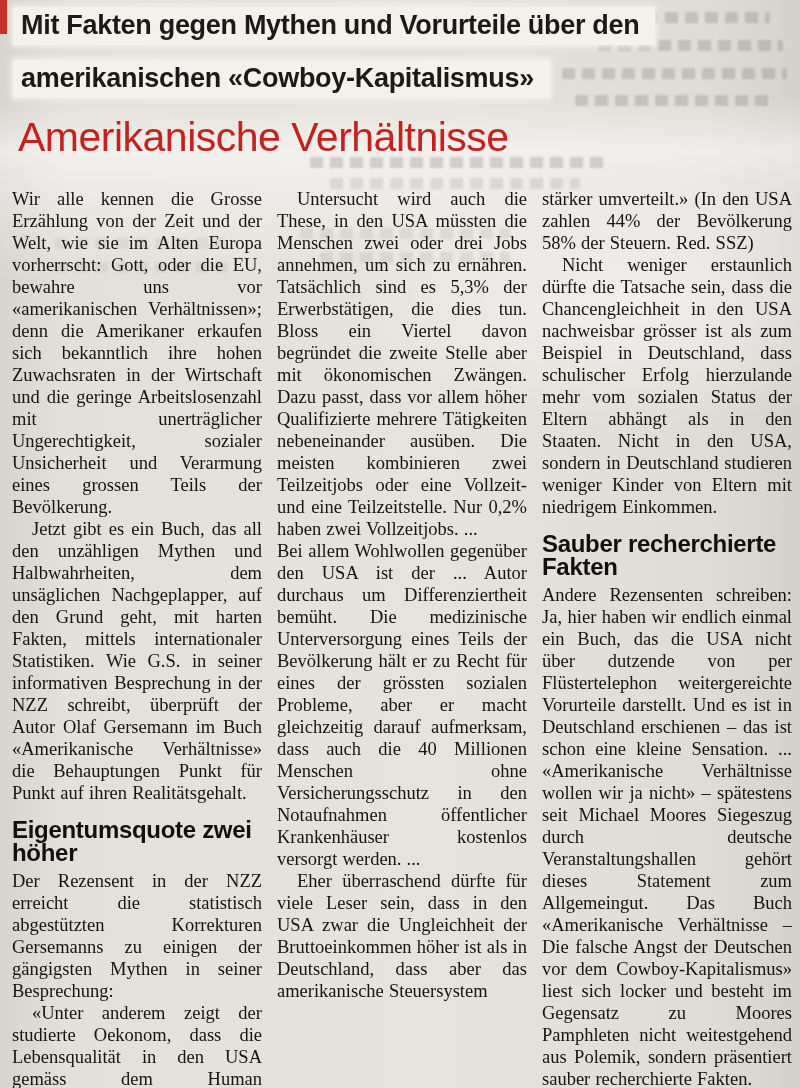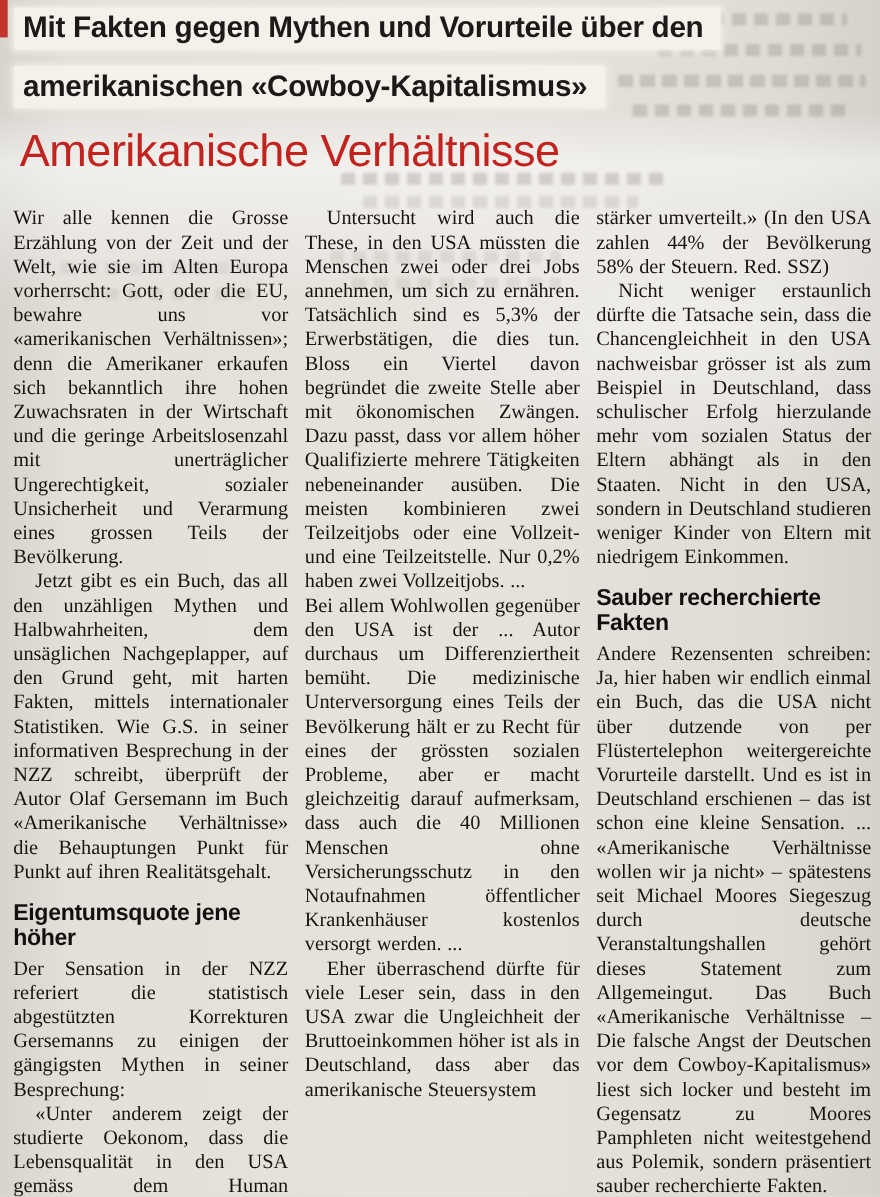--- a/index.html
+++ b/index.html
@@ -53,21 +53,21 @@
   }
   .col { width: 250px; flex: 0 0 250px; }
   .col p {
     margin: 0; font-size: 18.5px; line-height: 22px;
     text-align: justify; color: #17140f; hyphens: auto;
     -webkit-hyphens: auto; word-spacing: 0.5px;
   }
   .col p.ind { text-indent: 20px; }
   .subhead {
     font-family: "Liberation Sans", sans-serif;
-    font-weight: bold; font-size: 21px; line-height: 23px;
+    font-weight: bold; font-size: 24px; line-height: 23px;
     letter-spacing: -0.3px; color: #11100e;
     margin: 14px 0 6px 0; hyphens: auto; -webkit-hyphens: auto;
   }
 </style>
 </head>
 <body>
 
 <div class="page">
 
   <div class="edge-mark"></div>
@@ -90,22 +90,22 @@
       <span class="kicker">amerikanischen «Cowboy-Kapitalismus»</span>
     </div>
     <h1 class="headline">Amerikanische Verhältnisse</h1>
   </div>
 
   <div class="cols">
 
     <div class="col">
       <p>Wir alle kennen die Grosse Erzählung von der Zeit und der Welt, wie sie im Alten Europa vorherrscht: Gott, oder die EU, bewahre uns vor «amerikanischen Verhältnissen»; denn die Amerikaner erkaufen sich bekanntlich ihre hohen Zuwachsraten in der Wirtschaft und die geringe Arbeitslosenzahl mit unerträglicher Ungerechtigkeit, sozialer Unsicherheit und Verarmung eines grossen Teils der Bevölkerung.</p>
       <p class="ind">Jetzt gibt es ein Buch, das all den unzähligen Mythen und Halbwahrheiten, dem unsäglichen Nachgeplapper, auf den Grund geht, mit harten Fakten, mittels internationaler Statistiken. Wie G.S. in seiner informativen Besprechung in der NZZ schreibt, überprüft der Autor Olaf Gersemann im Buch «Amerikanische Verhältnisse» die Behauptungen Punkt für Punkt auf ihren Realitätsgehalt.</p>
-      <div class="subhead">Eigentumsquote jene höher</div>
-      <p>Der Sensation in der NZZ referiert die statistisch abgestützten Korrekturen Gersemanns zu einigen der gängigsten Mythen in seiner Besprechung:</p>
+      <div class="subhead">Eigentumsquote zwei höher</div>
+      <p>Der Rezensent in der NZZ erreicht die statistisch abgestützten Korrekturen Gersemanns zu einigen der gängigsten Mythen in seiner Besprechung:</p>
       <p class="ind">«Unter anderem zeigt der studierte Oekonom, dass die Lebensqualität in den USA gemäss dem Human Development Index höher ist als in Deutschland, dass die Amerikaner mehr Obst und Gemüse, aber weniger Alkohol und Nikotin konsumieren als die Deutschen oder dass selbst von den ärmsten 20% der Bevölkerung über 40% in den</p>
     </div>
 
     <div class="col">
       <p class="ind">Untersucht wird auch die These, in den USA müssten die Menschen zwei oder drei Jobs annehmen, um sich zu ernähren. Tatsächlich sind es 5,3% der Erwerbstätigen, die dies tun. Bloss ein Viertel davon begründet die zweite Stelle aber mit ökonomischen Zwängen. Dazu passt, dass vor allem höher Qualifizierte mehrere Tätigkeiten nebeneinander ausüben. Die meisten kombinieren zwei Teilzeitjobs oder eine Vollzeit- und eine Teilzeitstelle. Nur 0,2% haben zwei Vollzeitjobs. ...</p>
       <p>Bei allem Wohlwollen gegenüber den USA ist der ... Autor durchaus um Differenziertheit bemüht. Die medizinische Unterversorgung eines Teils der Bevölkerung hält er zu Recht für eines der grössten sozialen Probleme, aber er macht gleichzeitig darauf aufmerksam, dass auch die 40 Millionen Menschen ohne Versicherungsschutz in den Notaufnahmen öffentlicher Krankenhäuser kostenlos versorgt werden. ...</p>
       <p class="ind">Eher überraschend dürfte für viele Leser sein, dass in den USA zwar die Ungleichheit der Bruttoeinkommen höher ist als in Deutschland, dass aber das amerikanische Steuersystem</p>
     </div>
 
     <div class="col">

